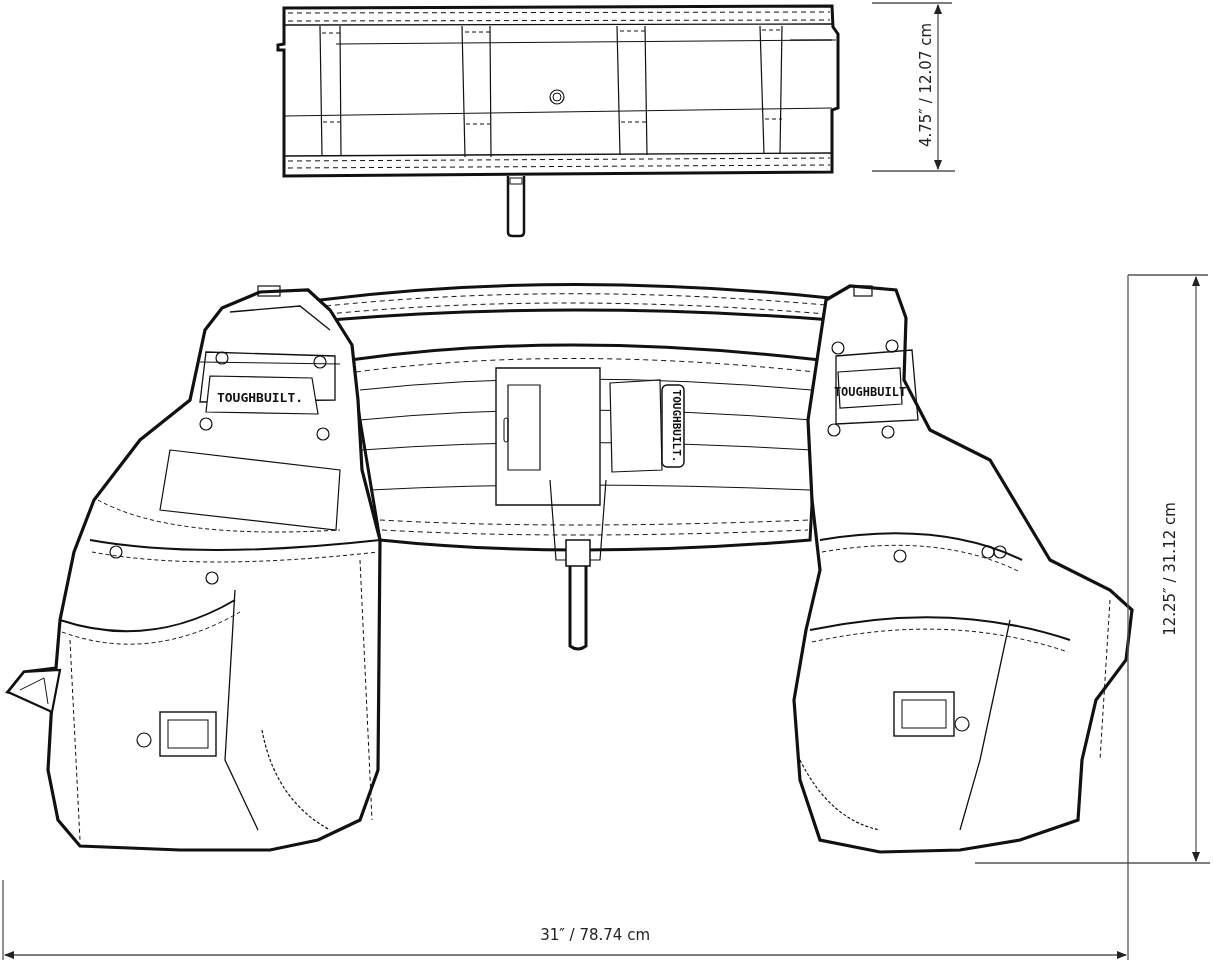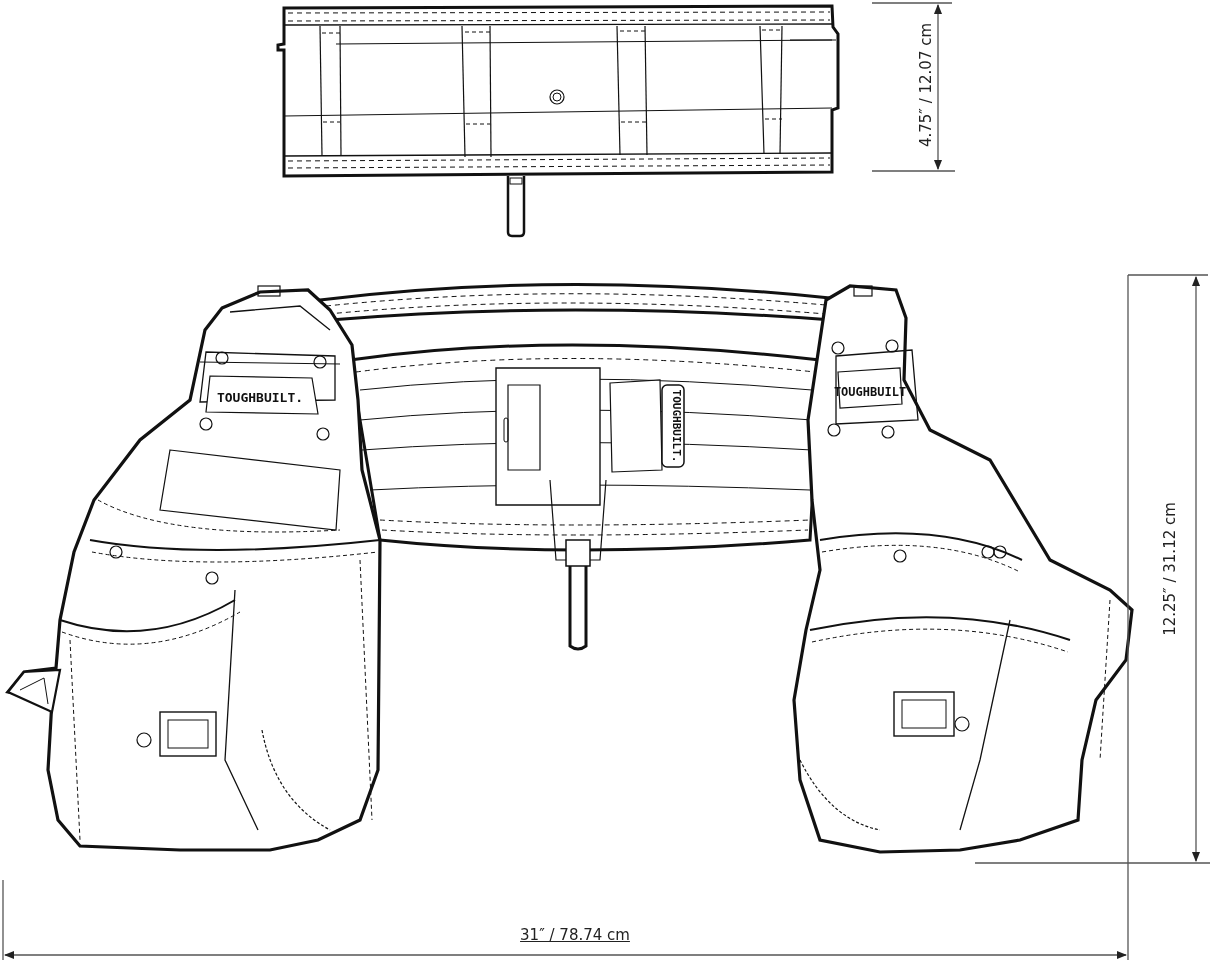--- a/index.html
+++ b/index.html
@@ -161,13 +161,13 @@
   <g stroke="#555" stroke-width="1.3" fill="none">
     <line x1="3" y1="880" x2="3" y2="960"></line>
     <line x1="5" y1="955" x2="1126" y2="955" marker-start="url(#arrow)" marker-end="url(#arrow)"></line>
   </g>
 </svg>
 
 <div class="dim-label rot" style="left:856px; top:76px; width:140px; text-align:center;">4.75″  /  12.07 cm</div>
 
 <div class="dim-label rot" style="left:1080px; top:560px; width:180px; text-align:center;">12.25″  /  31.12 cm</div>
 
-<div class="dim-label" style="left:480px; top:926px; width:190px; text-align:center;text-decoration:underline;">31″  / 78.74 cm</div>
+<div class="dim-label" style="left:460px; top:926px; width:190px; text-align:right;">31″  / 78.74 cm</div>
 
 </body></html>

